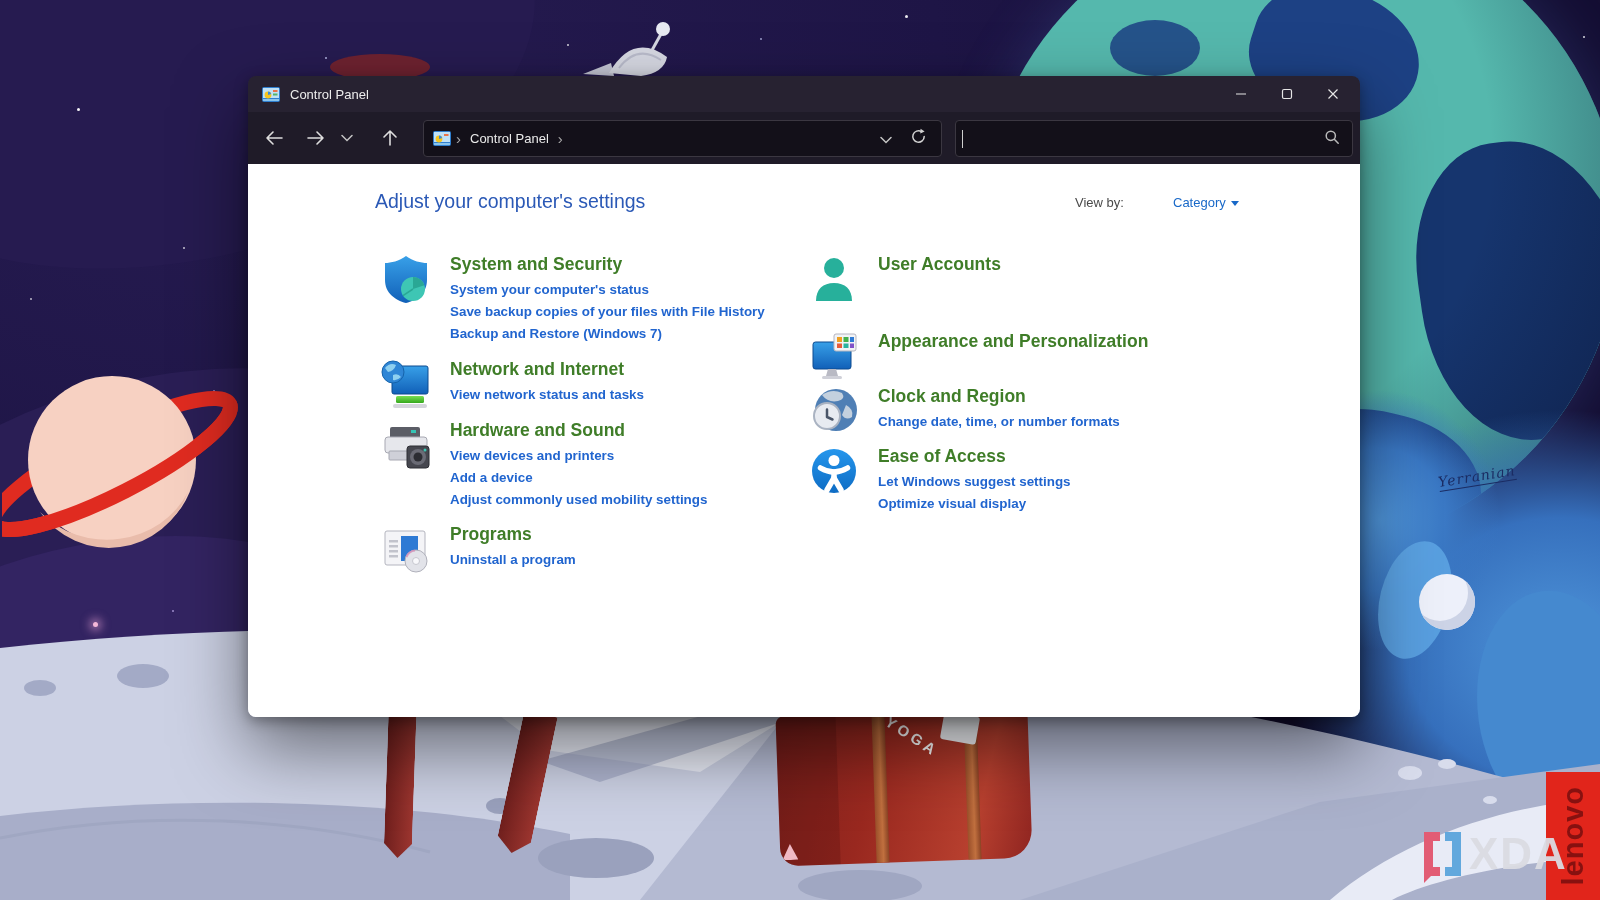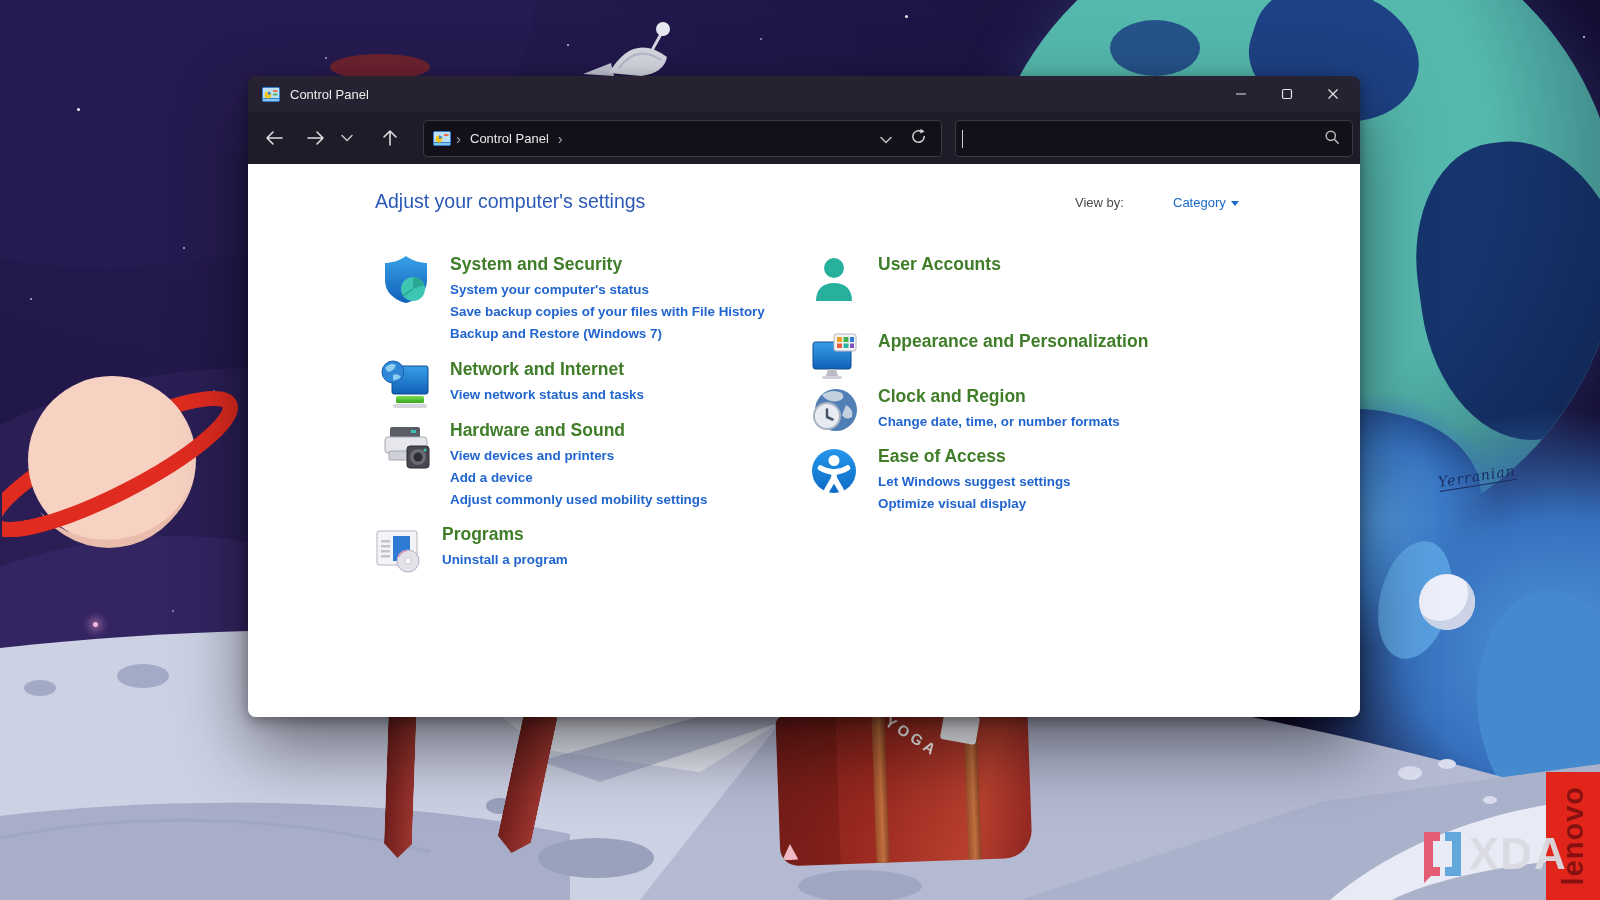--- a/index.html
+++ b/index.html
@@ -349,21 +349,21 @@
           <circle cx="38" cy="38" r="4.5" fill="#2c2d33"></circle>
           <circle cx="45" cy="31" r="1.5" fill="#3ec6b4"></circle>
         </svg>
       </div>
       <a class="cat-title">Hardware and Sound</a>
       <a class="cat-link">View devices and printers</a>
       <a class="cat-link">Add a device</a>
       <a class="cat-link">Adjust commonly used mobility settings</a>
     </div>
 
-    <div class="cat-item" style="left:194px;top:358px;">
+    <div class="cat-item" style="left:202px;top:358px;">
       <div class="cat-icon">
         <svg width="52" height="52" viewBox="0 0 52 52">
           <rect x="5" y="8" width="40" height="34" rx="2" fill="#f4f4f7" stroke="#b4b5bf"></rect>
           <rect x="9" y="17" width="9" height="2.5" fill="#c2c3cc"></rect>
           <rect x="9" y="22" width="9" height="2.5" fill="#c2c3cc"></rect>
           <rect x="9" y="27" width="9" height="2.5" fill="#c2c3cc"></rect>
           <rect x="9" y="32" width="9" height="2.5" fill="#c2c3cc"></rect>
           <rect x="21" y="13" width="17" height="25" fill="#2e7ad4"></rect>
           <circle cx="36" cy="38" r="11" fill="#e2e3e9" stroke="#b0b1bb"></circle>
           <circle cx="36" cy="38" r="3.5" fill="#f8f8fb" stroke="#c6c7cf"></circle>

